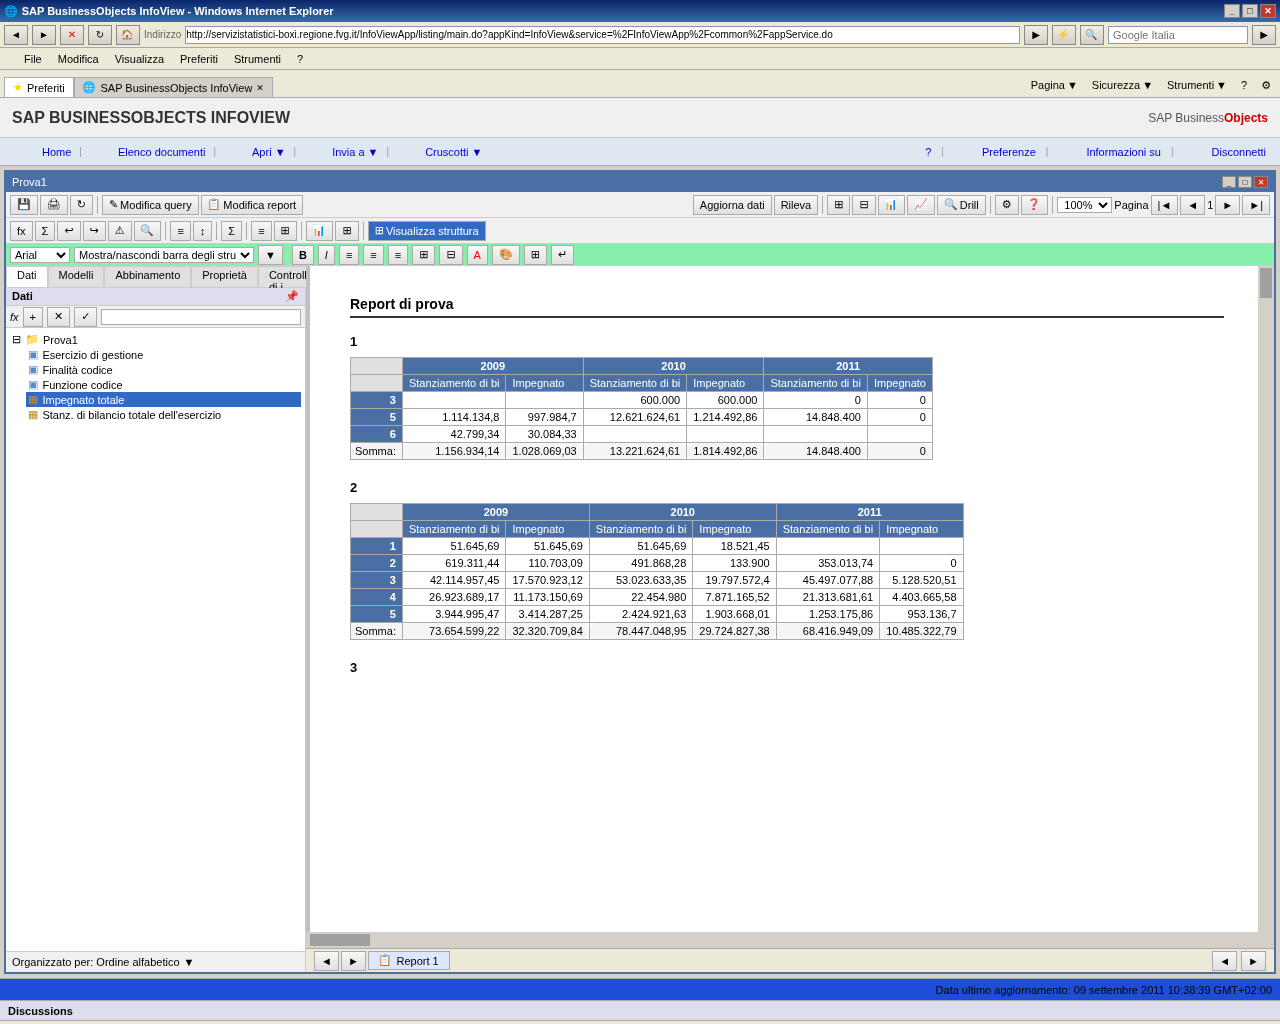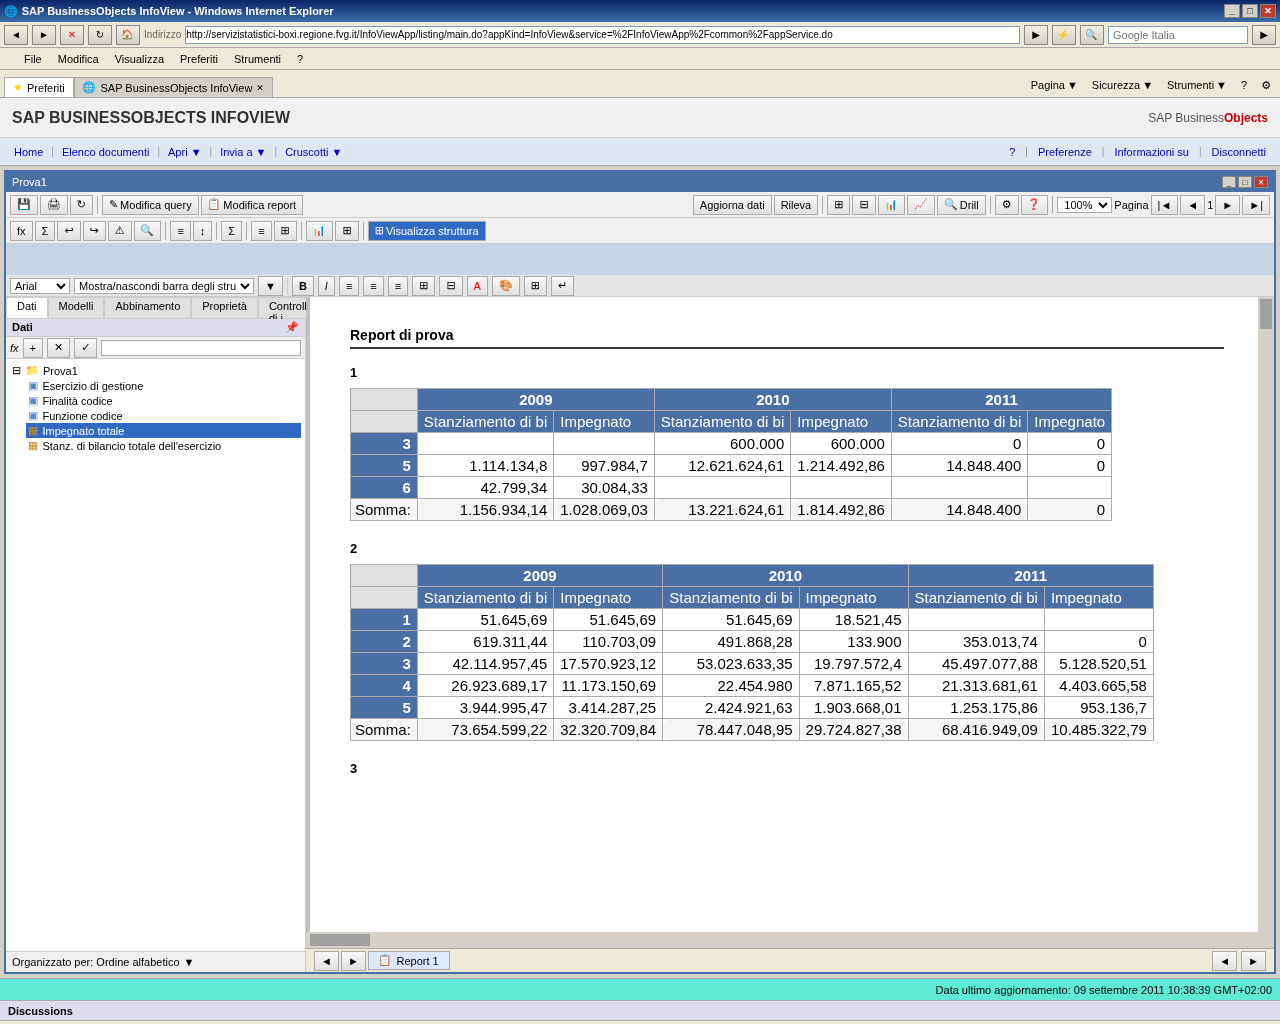--- a/index.html
+++ b/index.html
@@ -109,21 +109,21 @@
 
     
     .nav-bar {
       background: #dfe7f3;
       height: 28px;
       display: flex; align-items: center;
       padding: 0 8px;
       gap: 2px;
       border-bottom: 1px solid #aaa;
     }
-    .nav-link { color: #00c; cursor: pointer; padding: 2px 6px; font-size: 11px; }
+    .nav-link { color: #00c; cursor: pointer; padding: 2px 6px; font-size: 11px; margin-left: 28px; }
     .nav-sep { color: #999; font-size: 10px; }
     .nav-right { margin-left: auto; display: flex; gap: 4px; align-items: center; }
     .doc-title-bar {
       background: #4a6fa5;
       color: white;
       height: 20px;
       display: flex; align-items: center; justify-content: space-between;
       padding: 0 6px;
       font-size: 11px;
     }
@@ -218,21 +218,21 @@
     .section-num {
       font-size: 13px;
       font-weight: bold;
       margin-bottom: 8px;
     }
 
     
     .data-table {
       border-collapse: collapse;
       margin-bottom: 20px;
-      font-size: 15px;
+      font-size: 11px;
     }
     .data-table th, .data-table td {
       border: 1px solid #aaa;
       padding: 2px 6px;
       white-space: nowrap;
     }
     .th-year {
       background: #4a6fa5;
       color: white;
       text-align: center;
@@ -272,21 +272,21 @@
       border: 1px solid #aaa;
       padding: 2px 10px;
       cursor: pointer;
       font-size: 11px;
       display: flex; align-items: center; gap: 4px;
     }
     .report-tab.active { background: #dde8ff; }
 
     
     .status-bar {
-      background: #5eead4;
+      background: #1d4ed8;
       height: 22px;
       display: flex; align-items: center;
       padding: 0 8px;
       border-top: 1px solid #aaa;
       font-size: 11px;
       justify-content: flex-end;
     }
 
     
     .discussions-bar {
@@ -311,27 +311,26 @@
     }
 
     .zoom-select {
       font-size: 11px;
       border: 1px solid #aaa;
       background: white;
       padding: 0 2px;
     }
 
     .formula-bar {
-      background: #e5e5e5;
+      background: #86efac;
       height: 22px;
       display: flex; align-items: center;
       padding: 0 4px;
       gap: 4px;
       border-bottom: 1px solid #ccc;
-      margin-top: 31px;
     }
     .formula-input {
       flex: 1;
       height: 16px;
       border: 1px solid #aaa;
       font-size: 11px;
       padding: 0 2px;
     }
   </style>
 </head>

